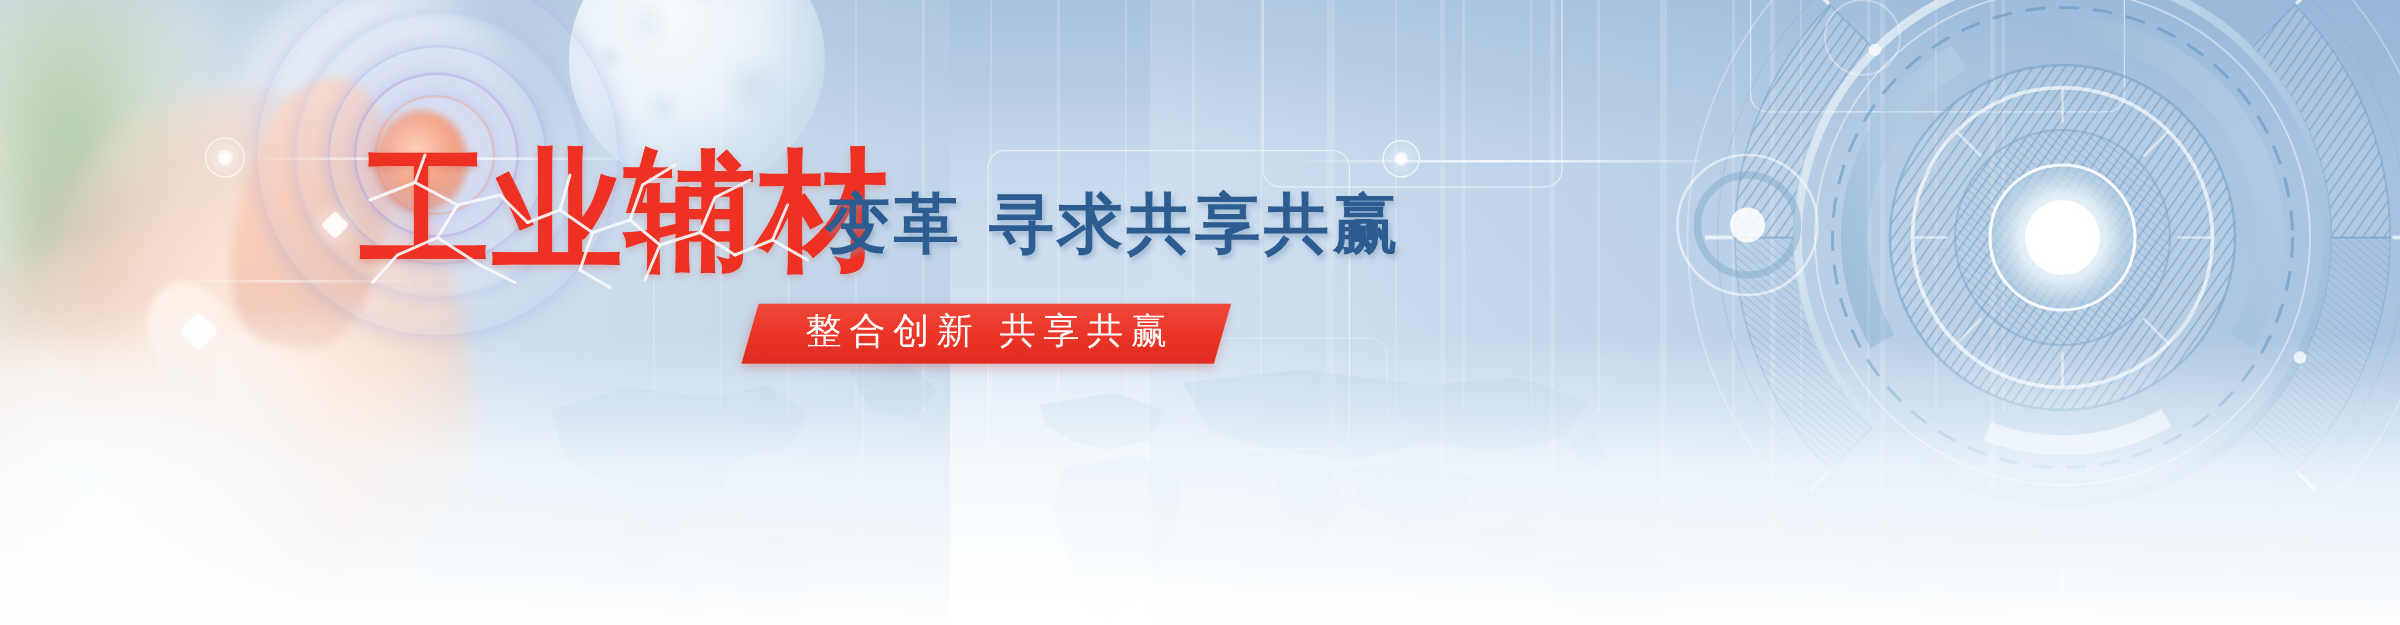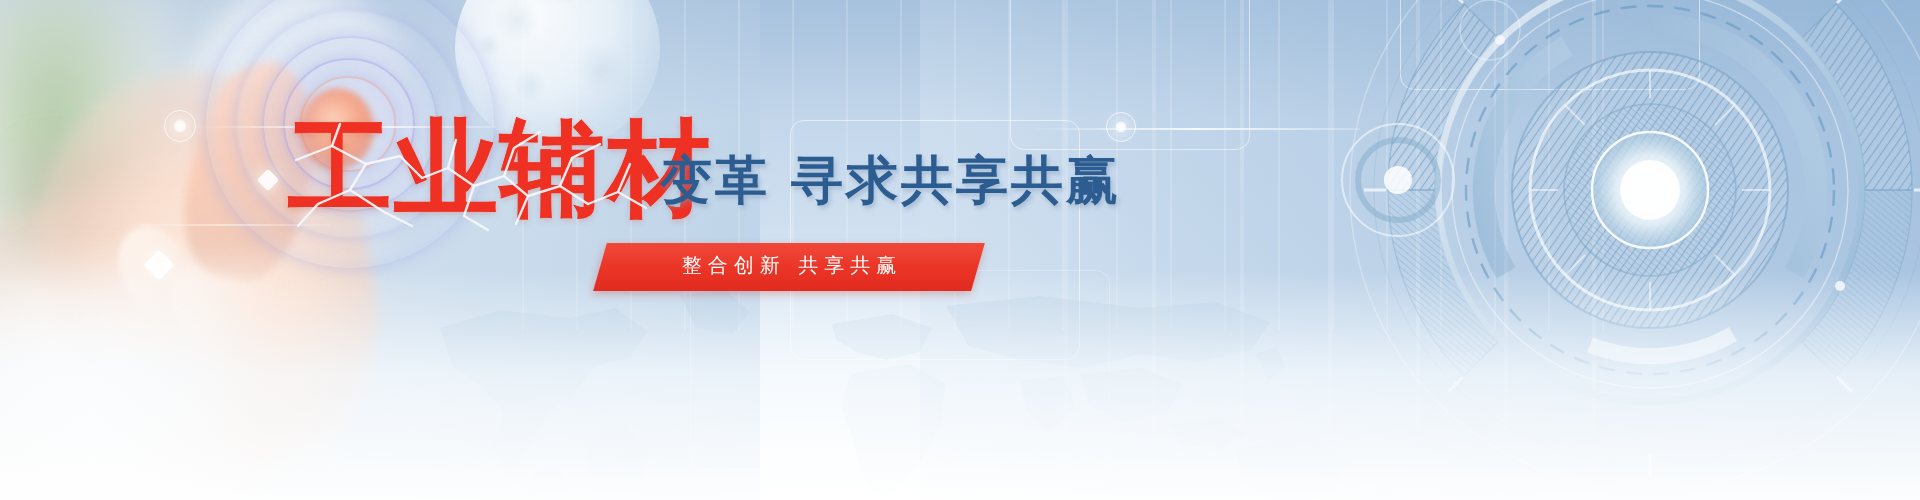--- a/index.html
+++ b/index.html
@@ -252,21 +252,21 @@
     width:378px; height:48px;
     background:linear-gradient(180deg,#f0483a 0%,#ea3426 55%,#e02b1f 100%);
     transform:skewX(-16deg);
     box-shadow:0 3px 8px rgba(190,50,40,.30);
   }
   .ribbon-text {
     position:absolute; left:600px; top:243px;
     width:378px; height:44px;
     display:flex; align-items:center; justify-content:center;
     color:#ffffff;
-    font-size:20px; letter-spacing:6px;
+    font-size:29px; letter-spacing:6px;
     font-family:"DejaVu Sans","Liberation Sans",sans-serif;
     white-space:nowrap;
     text-indent:6px;
   }
 </style>
 </head>
 <body>
 
 <div id="banner">
 

